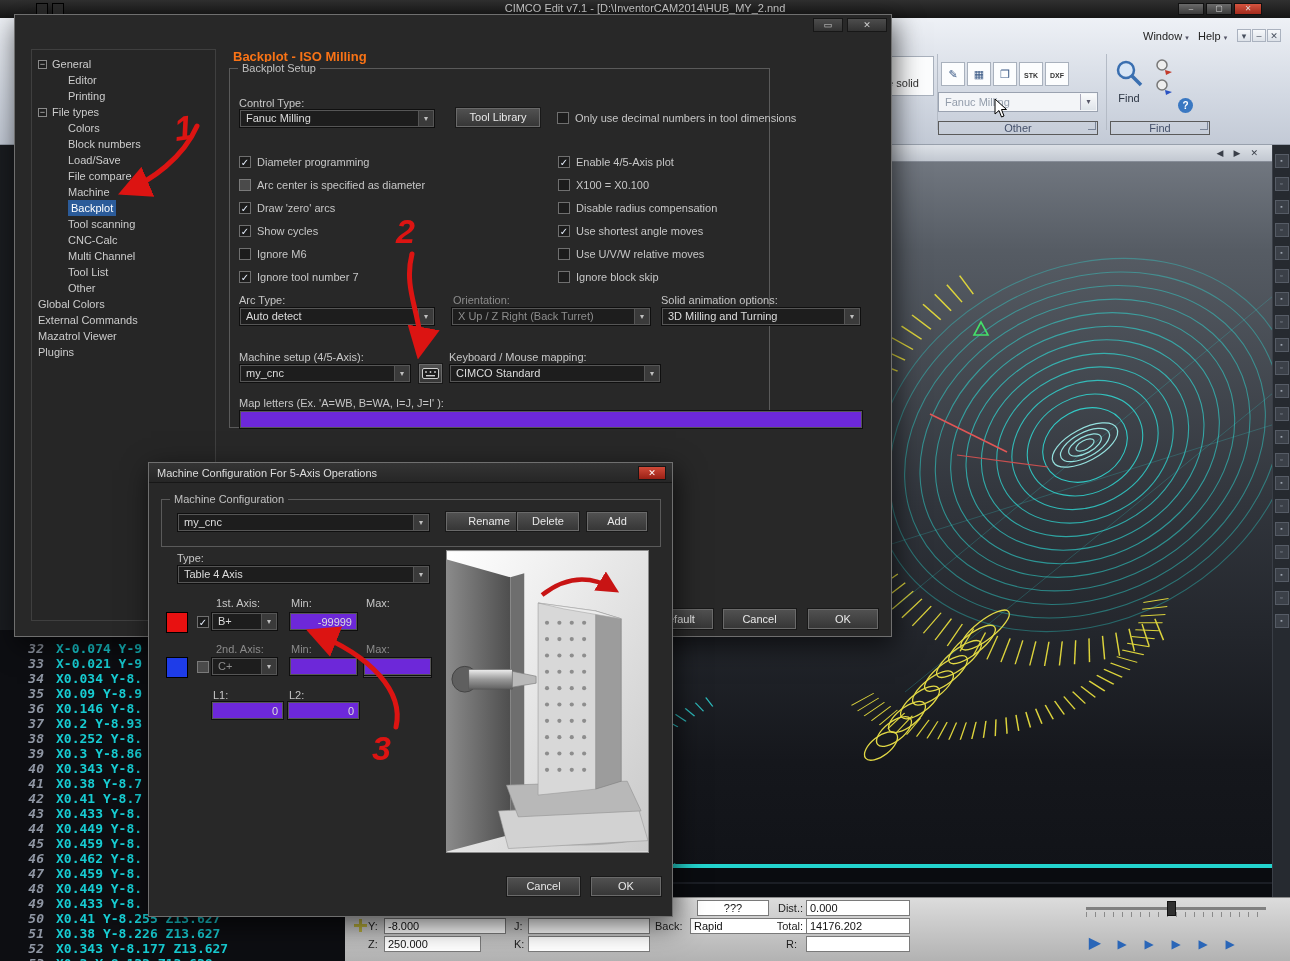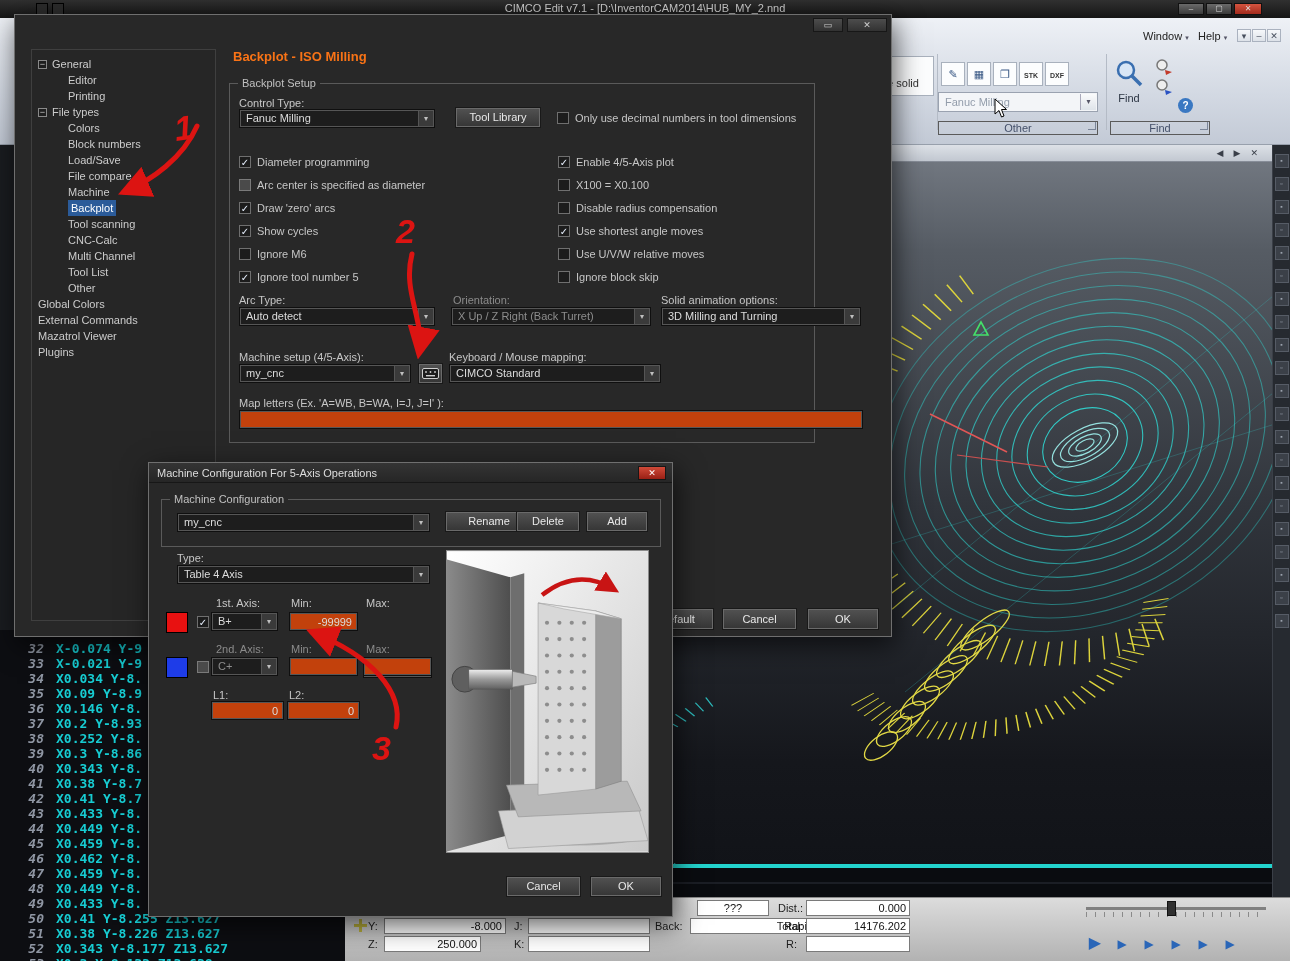--- a/index.html
+++ b/index.html
@@ -44,21 +44,21 @@
        font-size:7px;line-height:12px;text-align:center}
   
   #gcode{position:absolute;left:0;top:630px;width:345px;height:331px;background:#0d0e12;padding-top:11px;overflow:hidden}
   .gline{display:flex;height:15px;line-height:15px;font-family:"DejaVu Sans Mono",monospace;font-size:13px;font-weight:bold}
   .gnum{width:44px;text-align:right;color:#8f96a3;font-style:italic;flex:0 0 auto}
   .gtxt{margin-left:12px;color:#17ccd2;white-space:pre}
   
   #statusbar{position:absolute;left:345px;top:897px;width:945px;height:64px;
              background:linear-gradient(#dcdcdc,#b2b2b2);border-top:1px solid #8c8c8c}
   .sin{position:absolute;background:#fff;border:1px solid #7a7a7a;font-family:"Liberation Sans",sans-serif;
-       font-size:11px;color:#111;text-align:right;padding:0 3px;height:16px}
+       font-size:11px;color:#111;padding:0 3px;height:16px}
   .sin.sc{text-align:center}
   .slab{position:absolute;font-size:11px;color:#1d1d1d;white-space:nowrap}
   .pb{display:inline-block;width:24px;height:18px;margin-right:3px;color:#2a66b8;font-size:12px;
       text-align:center;line-height:18px}
   .pbmain{font-size:16px}
   
   .dlg{position:absolute;background:#282828;border:1px solid #6f6f6f;box-shadow:3px 8px 26px rgba(0,0,0,.65);
        color:#c6c6c6;font-size:11px}
   .dlg-title{position:absolute;left:0;top:0;right:0;height:20px;line-height:20px;padding-left:8px;
              background:linear-gradient(#343434,#262626);border-bottom:1px solid #171717;color:#ddd;white-space:nowrap}
@@ -67,21 +67,21 @@
   .dbtn.red{background:linear-gradient(#d04a38,#992015);color:#fff}
   .lab{position:absolute;font-size:11px;color:#c6c6c6;white-space:nowrap}
   .lab.dim{color:#8b8b8b}
   .btn{position:absolute;background:linear-gradient(#525252,#353535);border:1px solid #191919;
        box-shadow:inset 0 0 0 1px #6a6a6a;color:#e8e8e8;font-size:11px;text-align:center;line-height:19px}
   .combo{position:absolute;height:19px;background:#1d1d1d;border:1px solid #0f0f0f;box-shadow:inset 0 0 0 1px #565656;
          color:#dcdcdc;font-size:11px;line-height:17px;padding-left:6px;white-space:nowrap;overflow:hidden}
   .combo .carr{position:absolute;right:1px;top:1px;bottom:1px;width:15px;background:#3a3a3a;border-left:1px solid #555;
          color:#c0c0c0;font-size:8px;line-height:15px;text-align:center}
   .combo.dim{color:#8d8d8d}
-  .din{position:absolute;background:#c2410c;border:1px solid #0f0f0f;box-shadow:inset 0 0 0 1px #565656;
+  .din{position:absolute;background:#6d28d9;border:1px solid #0f0f0f;box-shadow:inset 0 0 0 1px #565656;
        color:#dcdcdc;font-family:"Liberation Sans",sans-serif;font-size:11px;text-align:right;padding:0 5px;height:19px}
   .grp{position:absolute;border:1px solid #5a5a5a}
   .grpl{position:absolute;top:-7px;left:8px;background:#282828;padding:0 4px;font-size:11px;color:#c0c0c0;white-space:nowrap}
   .cb{display:inline-block;width:12px;height:12px;background:#1c1c1c;border:1px solid #6f6f6f;color:#e8f1ff;
       font-size:10px;line-height:11px;text-align:center;flex:0 0 auto}
   .cb.dis{background:#4a4a4a;border-color:#7a7a7a}
   .check{display:flex;align-items:center;gap:6px;font-size:11px;color:#c6c6c6;height:14px}
   .clab{white-space:nowrap}
   .checkcol{position:absolute;display:flex;flex-direction:column;gap:9px}
   
@@ -550,21 +550,21 @@
         <div class="trow lvl0">
           <span>Mazatrol Viewer</span>
         </div>
         <div class="trow lvl0">
           <span>Plugins</span>
         </div>
       </div>
 
     <div class="lab" style="left:218px;top:34px;font-size:13px;font-weight:bold;color:#f97316">Backplot - ISO Milling</div>
 
-    <div class="grp" style="left:214px;top:68px;width:586px;height:360px">
+    <div class="grp" style="left:214px;top:53px;width:541px;height:360px">
       <div class="grpl">Backplot Setup</div>
     </div>
 
     <div class="lab" style="left:224px;top:82px">Control Type:</div>
     <div class="combo" style="left:224px;top:94px;width:196px">
       <span>Fanuc Milling</span>
       <span class="carr">▾</span>
     </div>
     <div class="btn" style="left:440px;top:92px;width:86px;height:21px">Tool Library</div>
     <div class="checkcol" id="decimal-check" style="left:542px;top:96px">
@@ -590,21 +590,21 @@
         <div class="check">
           <span class="cb">✓</span>
           <span class="clab">Show cycles</span>
         </div>
         <div class="check">
           <span class="cb"></span>
           <span class="clab">Ignore M6</span>
         </div>
         <div class="check">
           <span class="cb">✓</span>
-          <span class="clab">Ignore tool number 5</span>
+          <span class="clab">Ignore tool number 7</span>
         </div>
       </div>
     <div class="checkcol" id="checks-right" style="left:543px;top:140px">
         <div class="check">
           <span class="cb">✓</span>
           <span class="clab">Enable 4/5-Axis plot</span>
         </div>
         <div class="check">
           <span class="cb"></span>
           <span class="clab">X100 = X0.100</span>

